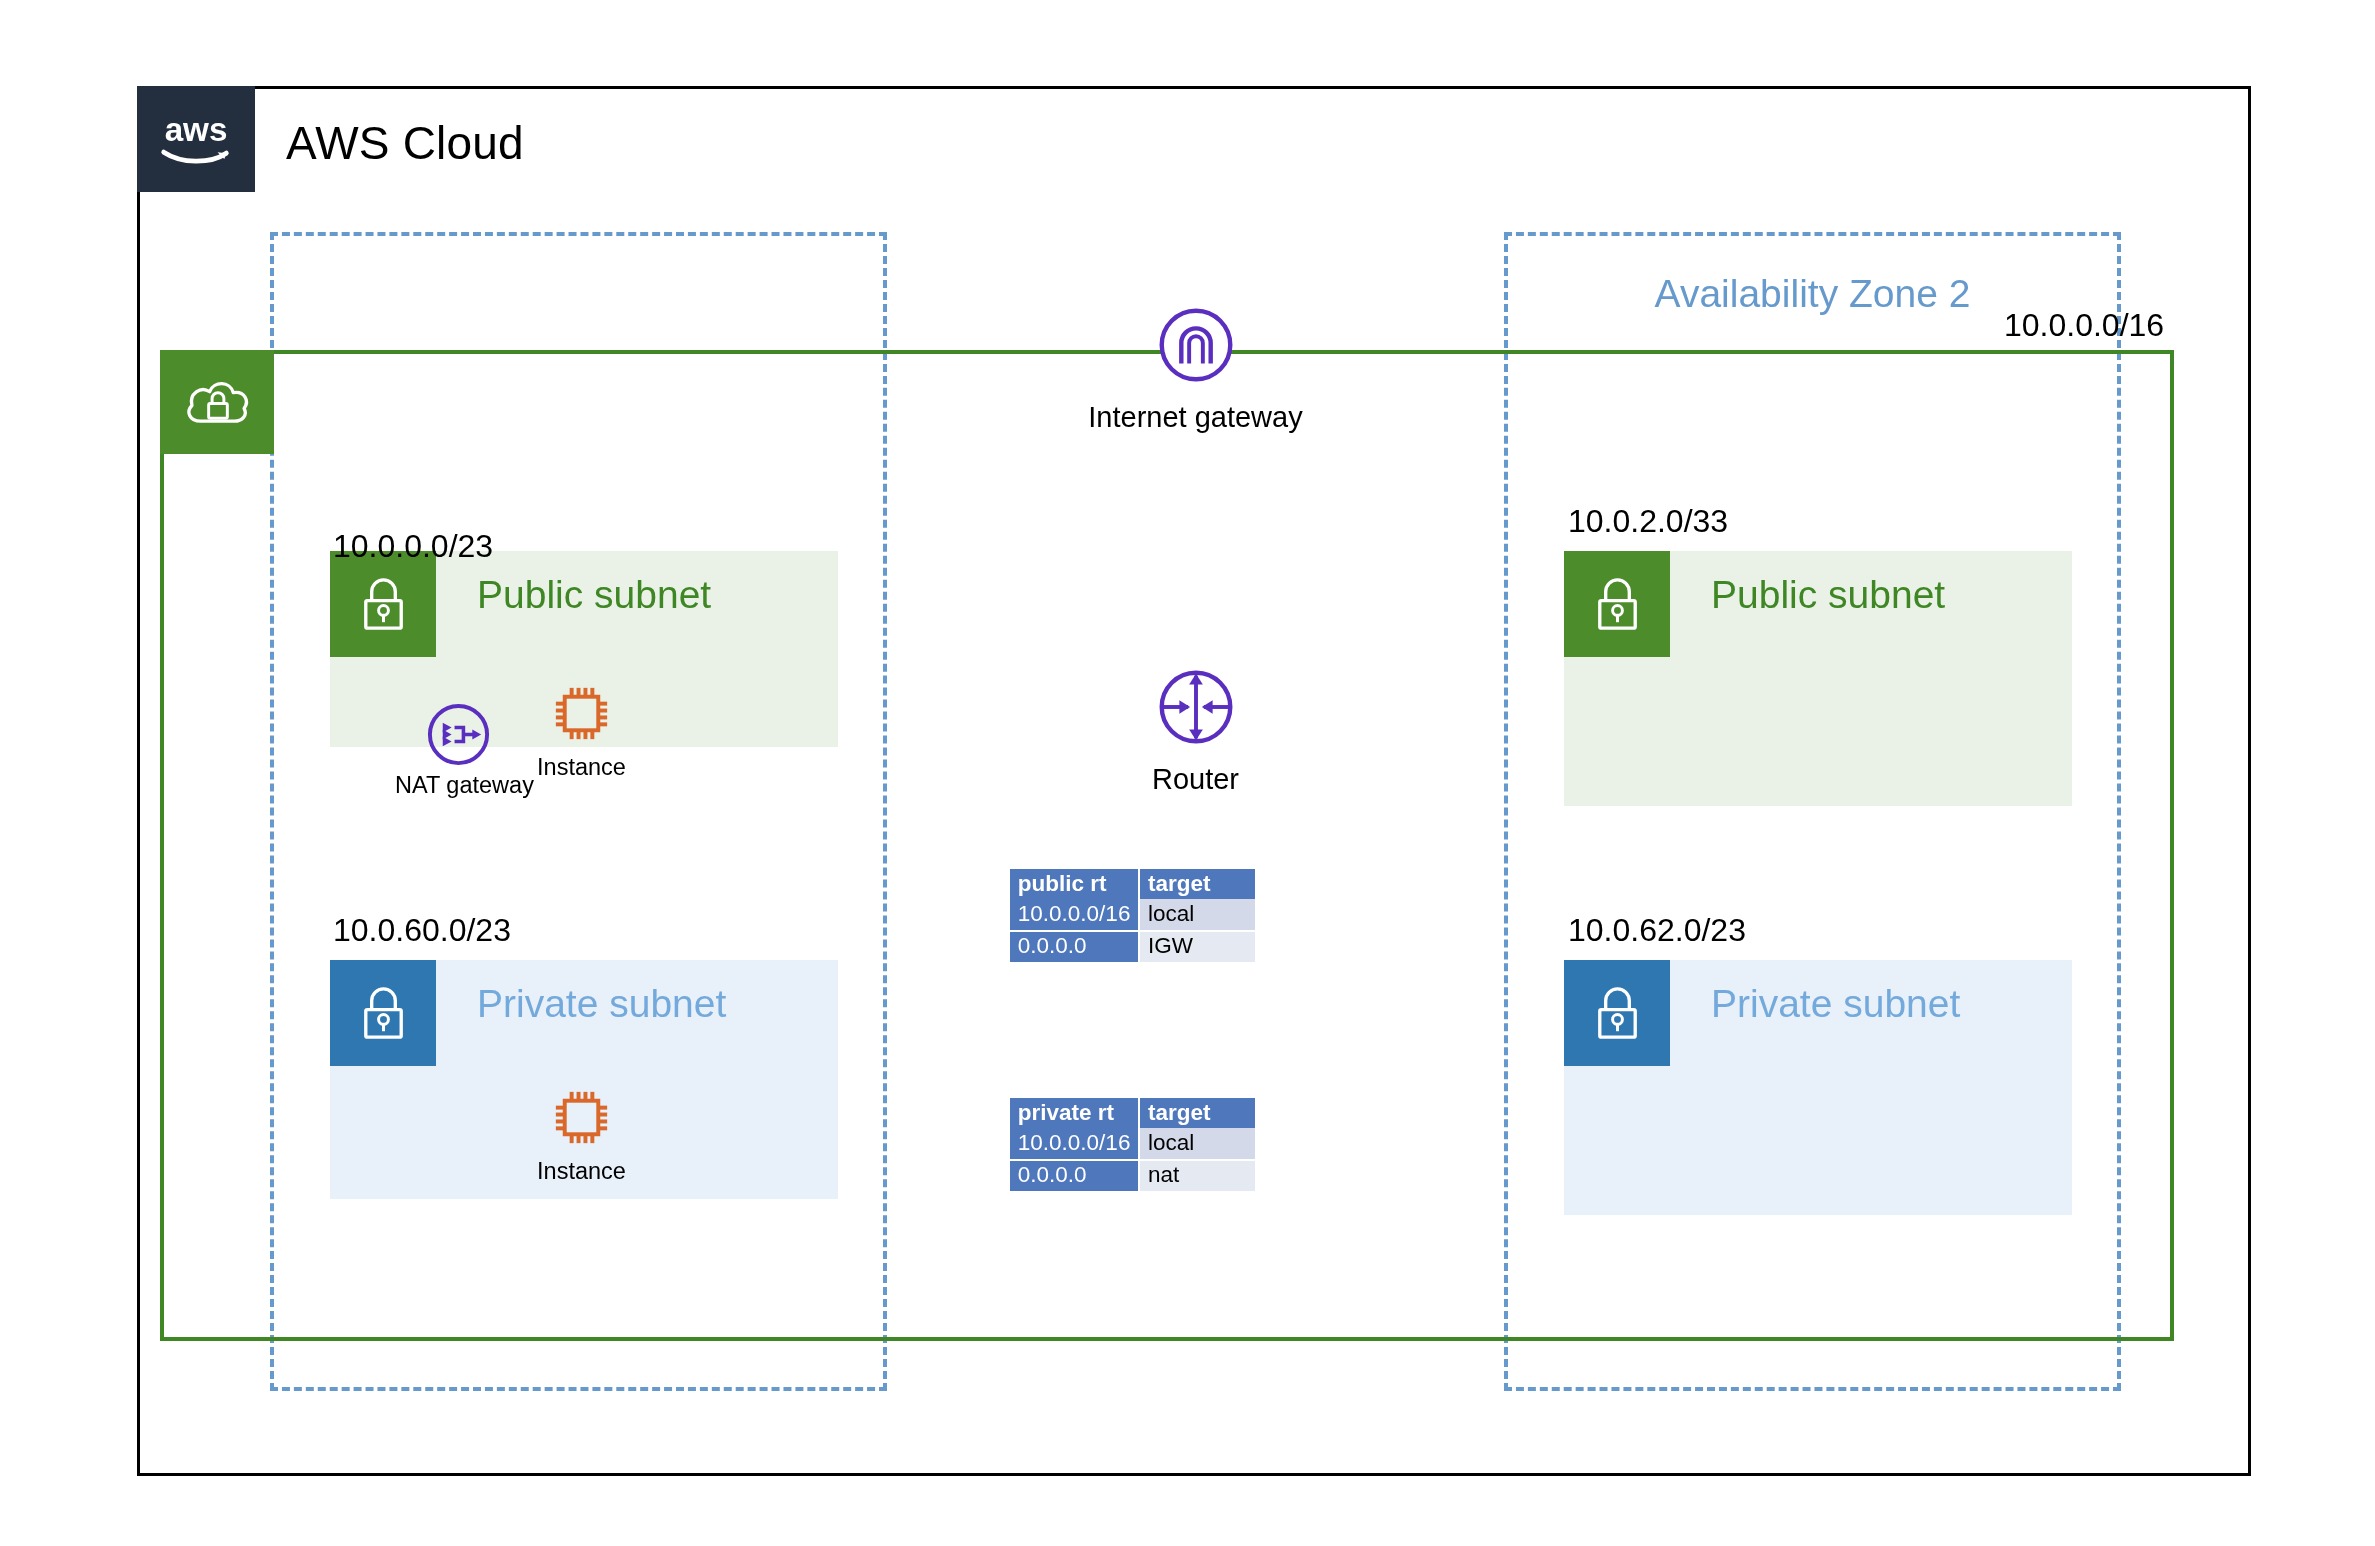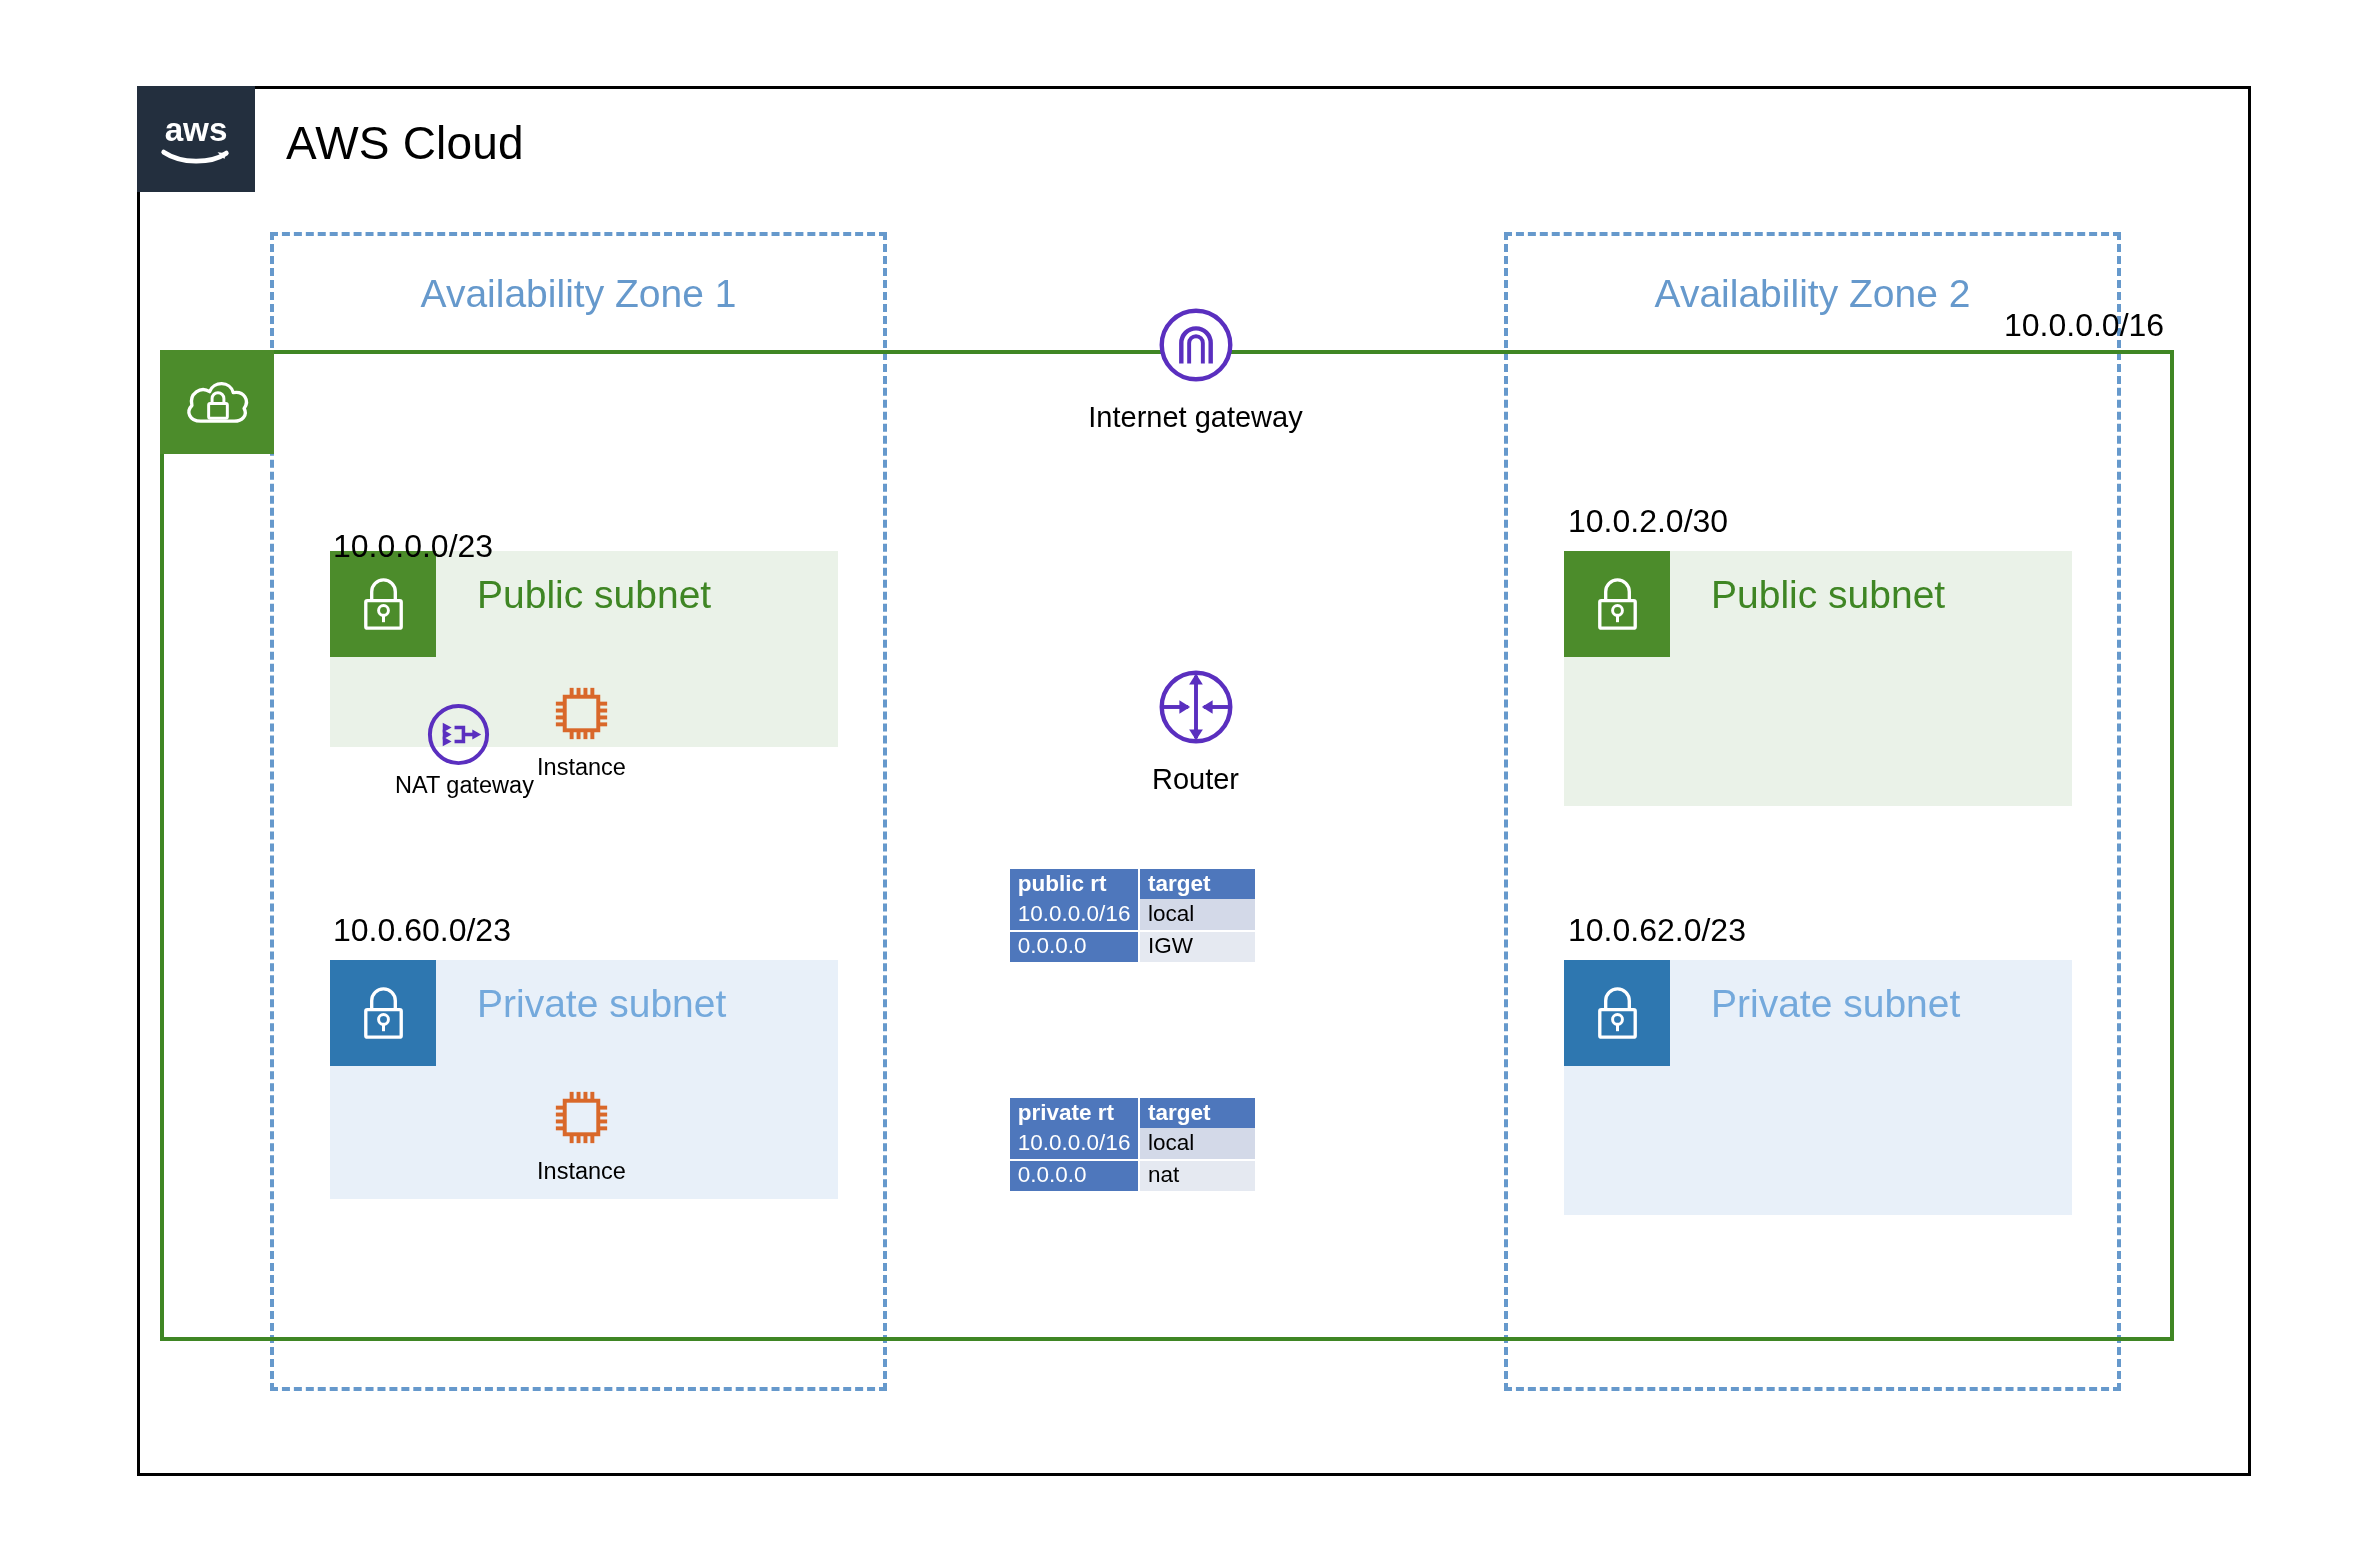--- a/index.html
+++ b/index.html
@@ -257,21 +257,20 @@
     <svg width="84" height="61" viewBox="0 0 86 62">
       <text x="43" y="33" fill="#ffffff" font-family="'Liberation Sans', sans-serif" font-size="34" font-weight="bold" text-anchor="middle">aws</text>
       <path d="M10 44 C 28 56, 58 56, 74 45" stroke="#ffffff" stroke-width="5" fill="none" stroke-linecap="round"></path>
       <path d="M74 45 l -9 -1 l 7 7 z" fill="#ffffff"></path>
     </svg>
   </div>
 
   <div class="cloud-title">AWS Cloud</div>
 
   <div class="az-box" id="az1-box"></div>
-  <div class="az-label" id="az1-label">Availability Zone 1</div>
 
   <div class="az-box" id="az2-box"></div>
   <div class="az-label" id="az2-label">Availability Zone 2</div>
 
   <div class="vpc-box"></div>
 
   <div class="vpc-icon-box">
     <svg width="73" height="61" viewBox="0 0 74 62">
       <path d="M20 50 C 8 50, 5 40, 11 34 C 8 22, 20 14, 29 20
                C 33 9, 50 9, 53 21 C 64 19, 70 29, 64 37
@@ -382,21 +381,21 @@
     <div class="subnet-icon public">
       <svg width="61" height="65" viewBox="0 0 62 66">
         <rect x="13" y="29" width="36" height="28" rx="1.5" fill="none" stroke="#ffffff" stroke-width="3.4"></rect>
         <path d="M19 29 v -9 a 12 12 0 0 1 24 0 v 9" fill="none" stroke="#ffffff" stroke-width="3.4"></path>
         <circle cx="31" cy="39" r="5" fill="none" stroke="#ffffff" stroke-width="3"></circle>
         <line x1="31" y1="43" x2="31" y2="51" stroke="#ffffff" stroke-width="3"></line>
       </svg>
     </div>
     <div class="subnet-title public">Public subnet</div>
   </div>
-  <div class="cidr-label" id="cidr-pub-az2">10.0.2.0/30</div>
+  <div class="cidr-label" id="cidr-pub-az2">10.0.2.0/33</div>
 
   <div class="subnet private" id="subnet-priv-az2">
     <div class="subnet-icon private">
       <svg width="61" height="65" viewBox="0 0 62 66">
         <rect x="13" y="29" width="36" height="28" rx="1.5" fill="none" stroke="#ffffff" stroke-width="3.4"></rect>
         <path d="M19 29 v -9 a 12 12 0 0 1 24 0 v 9" fill="none" stroke="#ffffff" stroke-width="3.4"></path>
         <circle cx="31" cy="39" r="5" fill="none" stroke="#ffffff" stroke-width="3"></circle>
         <line x1="31" y1="43" x2="31" y2="51" stroke="#ffffff" stroke-width="3"></line>
       </svg>
     </div>

